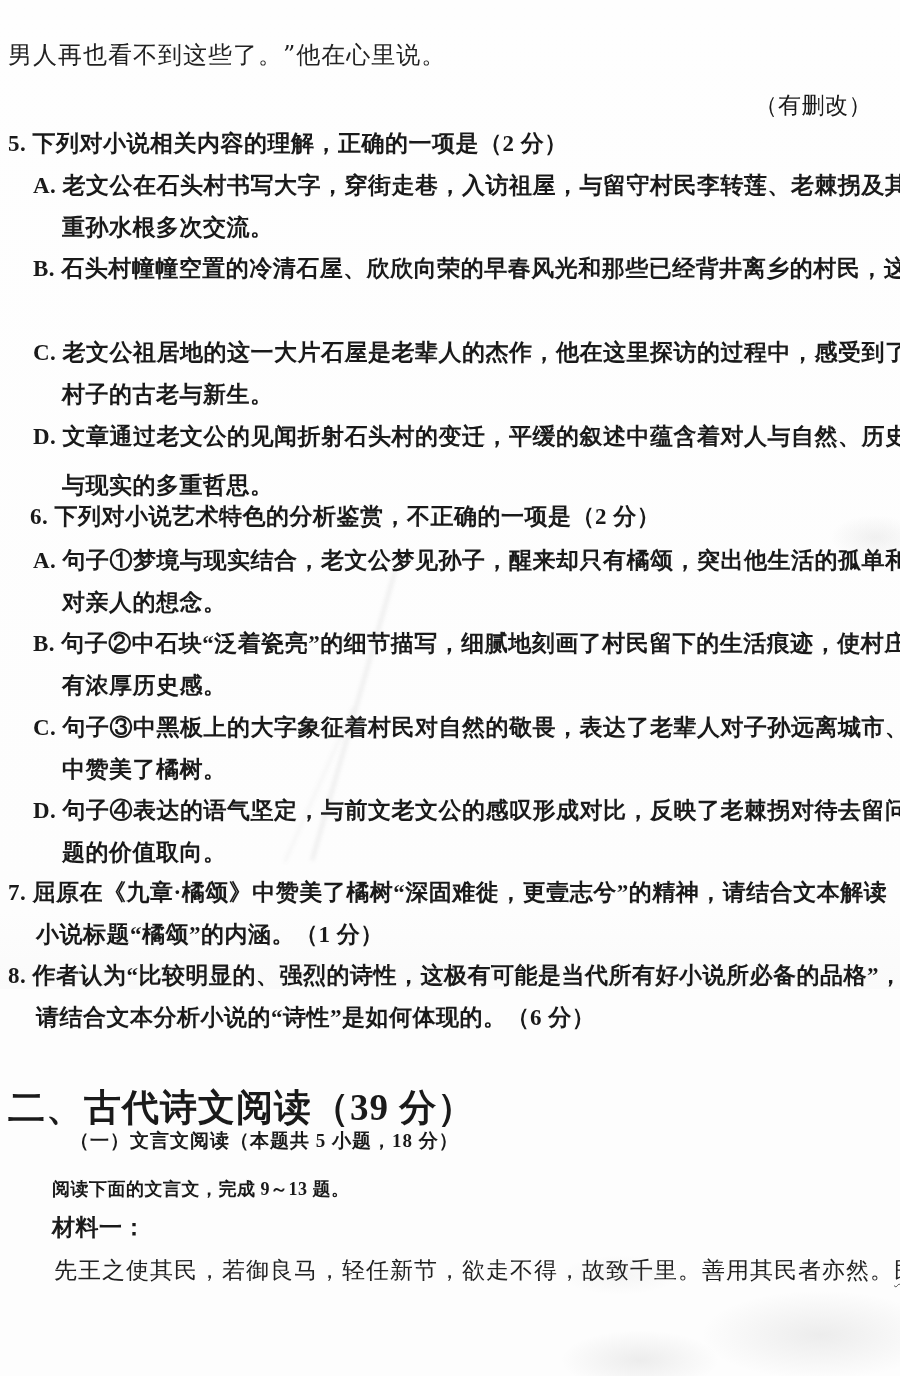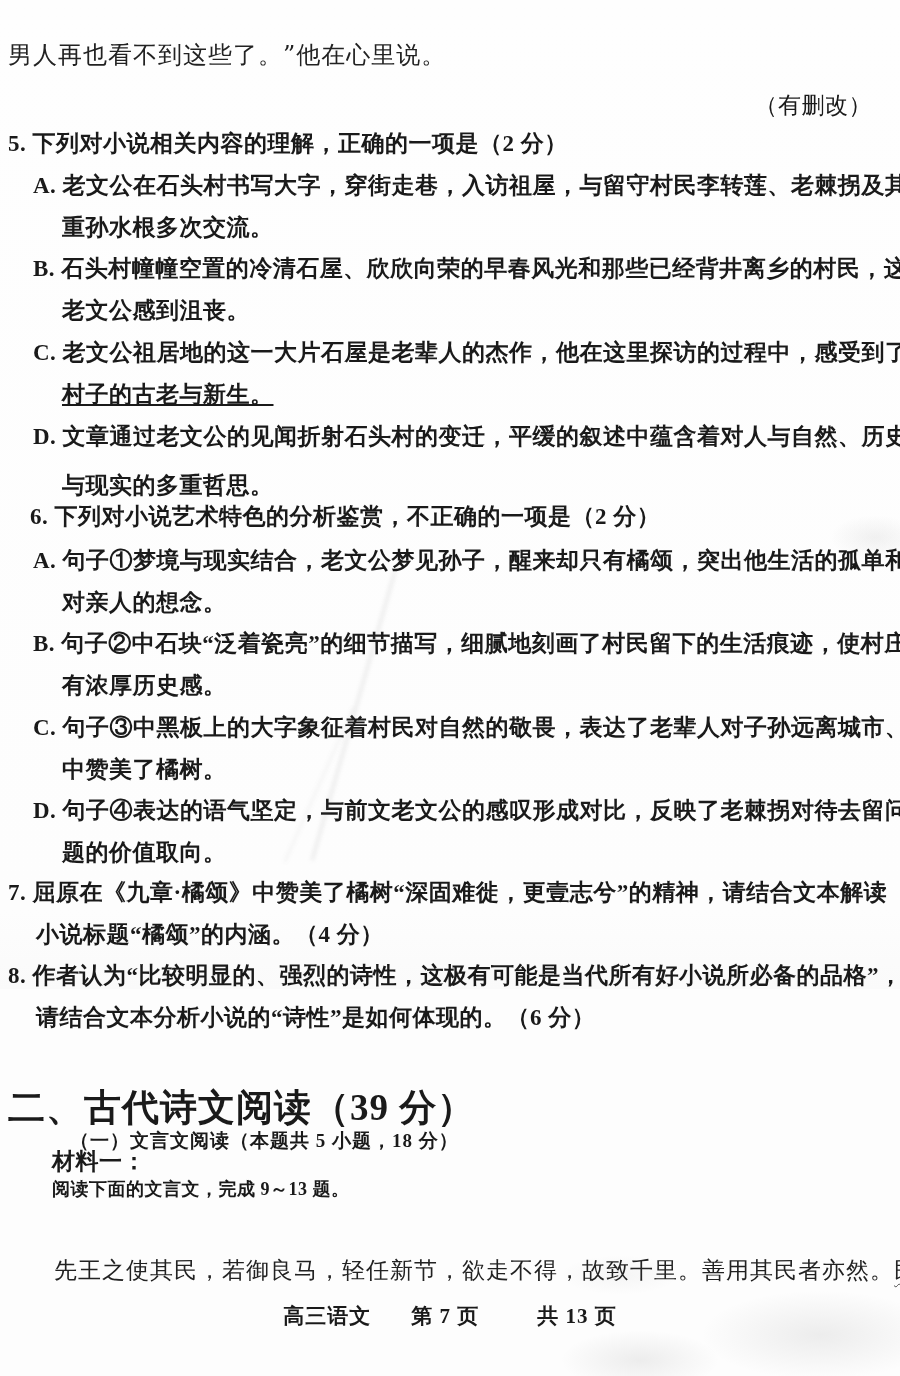--- a/index.html
+++ b/index.html
@@ -74,49 +74,47 @@
 
 <div class="page">
 
   <div class="line t-kaiti" style="top:40px;left:8px;">男人再也看不到这些了。”他在心里说。</div>
   <div class="line t-note" style="top:92px;right:28px;">（有删改）</div>
 
   <div class="line" style="top:130px;left:8px;">5. 下列对小说相关内容的理解，正确的一项是（2 分）</div>
   <div class="line" style="top:172px;left:33px;">A. 老文公在石头村书写大字，穿街走巷，入访祖屋，与留守村民李转莲、老棘拐及其</div>
   <div class="line" style="top:214px;left:62px;">重孙水根多次交流。</div>
   <div class="line" style="top:255px;left:33px;">B. 石头村幢幢空置的冷清石屋、欣欣向荣的早春风光和那些已经背井离乡的村民，这使</div>
-  <div class="line" style="top:297px;left:62px;">老文公感到沮丧。</div>
   <div class="line" style="top:339px;left:33px;">C. 老文公祖居地的这一大片石屋是老辈人的杰作，他在这里探访的过程中，感受到了</div>
-  <div class="line" style="top:381px;left:62px;text-decoration:underline;">村子的古老与新生。</div>
+  <div class="line" style="top:381px;left:62px;">村子的古老与新生。</div>
   <div class="line" style="top:423px;left:33px;">D. 文章通过老文公的见闻折射石头村的变迁，平缓的叙述中蕴含着对人与自然、历史</div>
   <div class="line" style="top:472px;left:62px;">与现实的多重哲思。</div>
 
   <div class="line" style="top:503px;left:8px;margin-left:22px;">6. 下列对小说艺术特色的分析鉴赏，不正确的一项是（2 分）</div>
   <div class="line" style="top:547px;left:33px;">A. 句子①梦境与现实结合，老文公梦见孙子，醒来却只有橘颂，突出他生活的孤单和</div>
   <div class="line" style="top:589px;left:62px;">对亲人的想念。</div>
   <div class="line" style="top:630px;left:33px;">B. 句子②中石块“泛着瓷亮”的细节描写，细腻地刻画了村民留下的生活痕迹，使村庄</div>
   <div class="line" style="top:672px;left:62px;">有浓厚历史感。</div>
   <div class="line" style="top:714px;left:33px;">C. 句子③中黑板上的大字象征着村民对自然的敬畏，表达了老辈人对子孙远离城市、</div>
   <div class="line" style="top:756px;left:62px;">中赞美了橘树。</div>
   <div class="line" style="top:797px;left:33px;">D. 句子④表达的语气坚定，与前文老文公的感叹形成对比，反映了老棘拐对待去留问</div>
   <div class="line" style="top:839px;left:62px;">题的价值取向。</div>
 
   <div class="line" style="top:879px;left:8px;">7. 屈原在《九章·橘颂》中赞美了橘树“深固难徙，更壹志兮”的精神，请结合文本解读</div>
-  <div class="line" style="top:921px;left:36px;">小说标题“橘颂”的内涵。（4 分）</div>
+  <div class="line" style="top:921px;left:36px;">小说标题“橘颂”的内涵。（1 分）</div>
 
   <div class="line" style="top:962px;left:8px;">8. 作者认为“比较明显的、强烈的诗性，这极有可能是当代所有好小说所必备的品格”，</div>
   <div class="line" style="top:1004px;left:36px;">请结合文本分析小说的“诗性”是如何体现的。（6 分）</div>
 
   <div class="line t-h1" style="top:1085px;left:8px;">二、古代诗文阅读（39 分）</div>
   <div class="line t-h2" style="top:1129px;left:70px;">（一）文言文阅读（本题共 5 小题，18 分）</div>
   <div class="line t-instruction" style="top:1178px;left:52px;">阅读下面的文言文，完成 9～13 题。</div>
-  <div class="line t-material-label" style="top:1148px;left:52px;">材料一：</div>
+  <div class="line t-material-label" style="top:1214px;left:52px;">材料一：</div>
   <div class="line t-kaiti" style="top:1256px;left:54px;font-size:23px;"><span>先王之使其民，若御良马，轻任新节，欲走不得，故致千里。善用其民者亦然。</span><span class="wavy">民日</span></div>
 
-  <div class="line t-footer" style="top:1303px;"><span>高三语文</span><span class="footer-gap-1">第 7 页</span><span class="footer-gap-2">共 13 页</span></div>
 
   <div class="streak streak-1"></div>
   <div class="streak streak-2"></div>
   <div class="smudge smudge-1"></div>
   <div class="smudge smudge-2"></div>
   <div class="smudge smudge-3"></div>
   <div class="smudge smudge-4"></div>
 
 </div>
 

